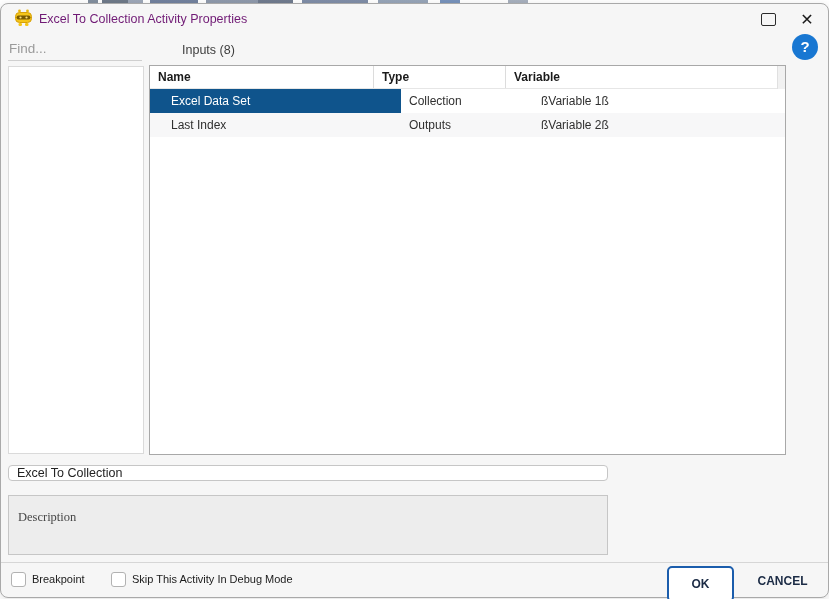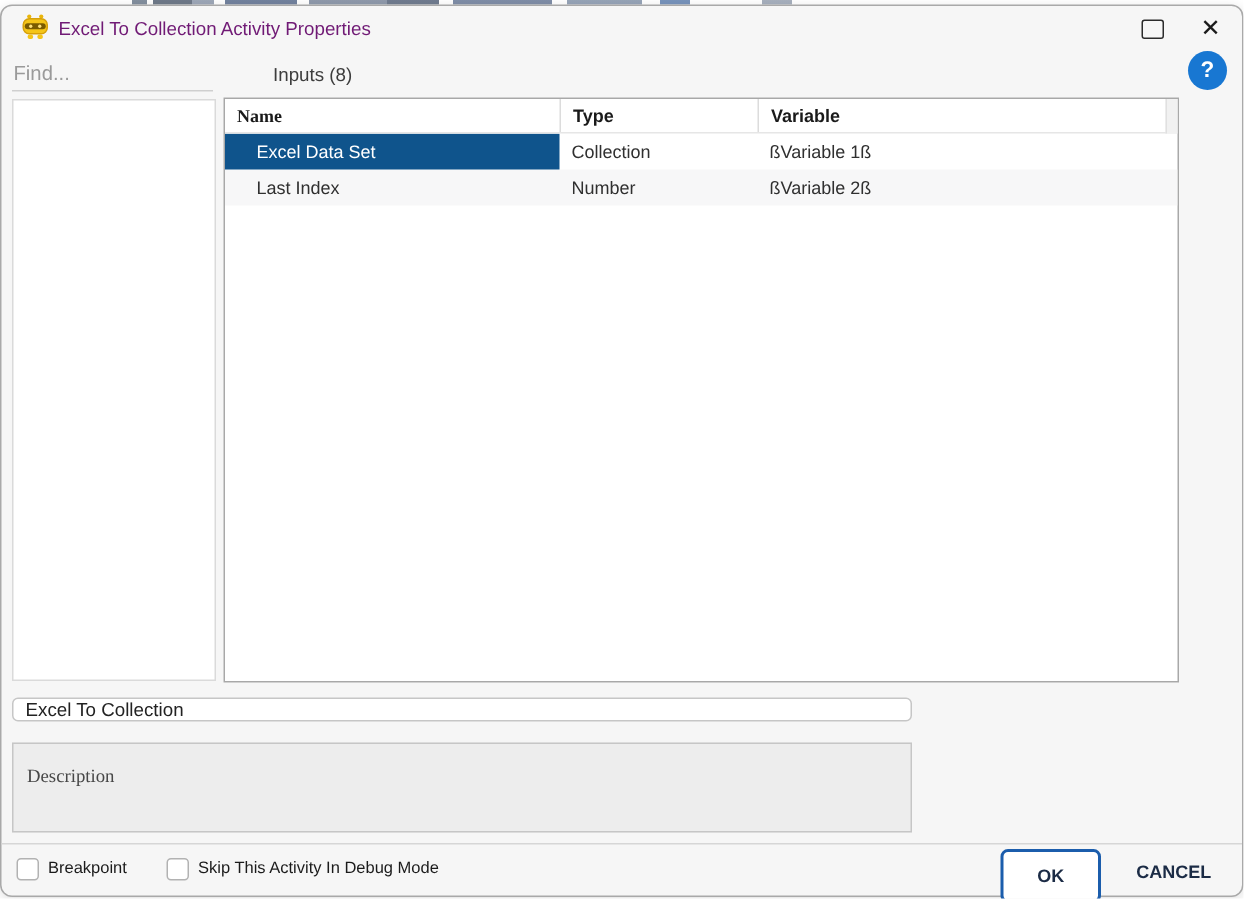--- a/index.html
+++ b/index.html
@@ -46,29 +46,29 @@
   .tab { font-size:12.5px; color:#3d3d3d; padding:6px 6px 9px 6px; cursor:pointer; position:relative;margin-left:20px; }
   .tab.active { color:#101010; font-weight:bold; }
   .tab.active::after { content:""; position:absolute; left:0; right:0; bottom:0;
     height:3px; border-radius:2px; background:#1272c4; }
 
   
   .table { position:absolute; left:148px; top:61px; width:637px; height:390px;
     background:#ffffff; border:1px solid #a8a8a8; overflow:hidden; }
   .thead { display:flex; height:23px; border-bottom:1px solid #e6e6e6; background:#ffffff; position:relative; }
   .th { font-size:12px; font-weight:bold; color:#1a1a1a; padding:4px 8px; }
-  .th.c-name { width:223px;font-family:Liberation Serif, serif; }
+  .th.c-name { width:223px; }
   .th.c-type { width:132px; border-left:1px solid #dcdcdc; }
   .th.c-var  { flex:1; border-left:1px solid #dcdcdc; }
   .scroll-corner { position:absolute; right:0; top:0; width:8px; height:23px;
     background:#f1f1f1; border-left:1px solid #e0e0e0; }
   .trow { display:flex; height:24px; font-size:12px; color:#303030; cursor:pointer; }
   .trow.alt { background:#f7f7f8; }
   .td { padding:5px 8px; white-space:nowrap; overflow:hidden; }
-  .td.c-name { width:223px;padding-left:21px; }
+  .td.c-name { width:251px;padding-left:21px; }
   .td.c-type { width:132px; }
   .td.c-var  { flex:1; }
   .trow.selected .td.c-name { background:#0f548c; color:#ffffff; }
 
   
   .name-input { position:absolute; left:7px; top:461px; width:600px; height:16px;
     border:1px solid #c6c6c6; border-radius:4px; background:#ffffff;
     font-size:12.5px; color:#222; padding:0 8px; outline:none;
     font-family:"Liberation Sans", sans-serif; }
   .desc-box { position:absolute; left:7px; top:491px; width:600px; height:60px;
@@ -133,21 +133,21 @@
         <div class="th c-var">Variable</div>
         <div class="scroll-corner"></div>
       </div>
       <div class="trow selected">
         <div class="td c-name">Excel Data Set</div>
         <div class="td c-type">Collection</div>
         <div class="td c-var">ßVariable 1ß</div>
       </div>
       <div class="trow alt">
         <div class="td c-name">Last Index</div>
-        <div class="td c-type">Number</div>
+        <div class="td c-type">Outputs</div>
         <div class="td c-var">ßVariable 2ß</div>
       </div>
     </div>
 
     <input class="name-input" type="text" value="Excel To Collection" style="">
     <textarea class="desc-box" placeholder="Description" style=""></textarea>
 
     <div class="footer-sep"></div>
     <div class="footer">
       <span class="cb cb1"></span>

